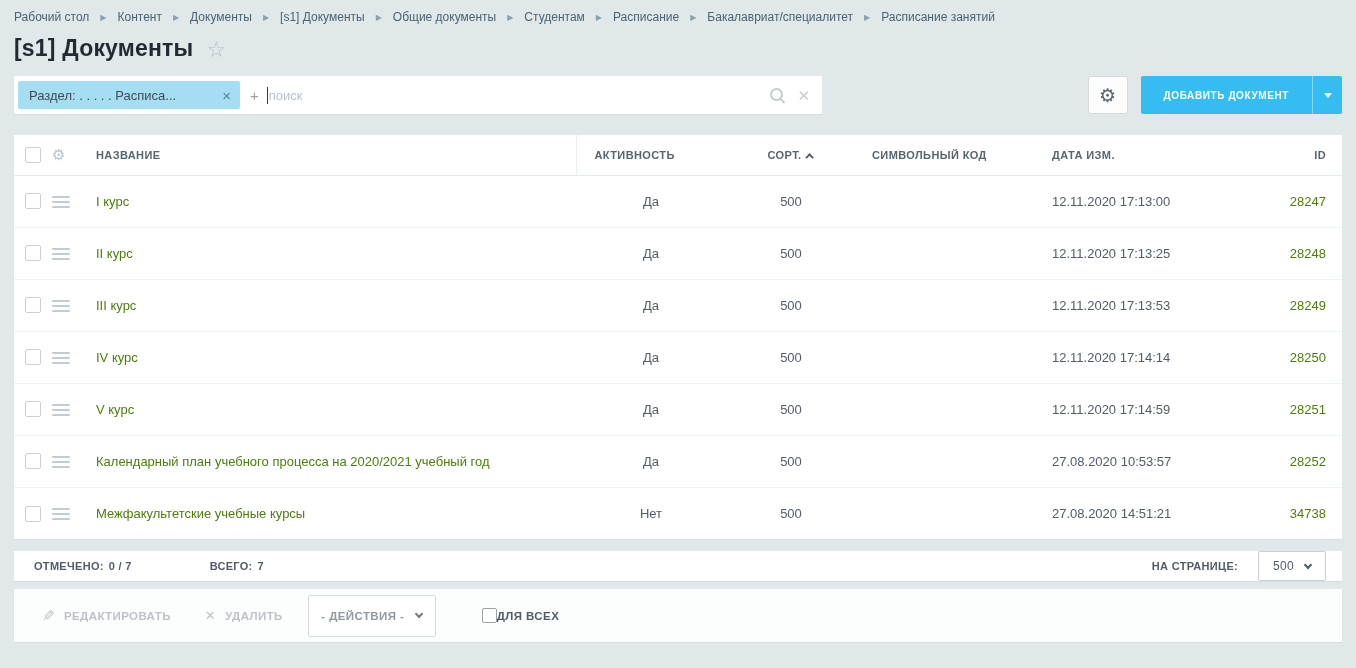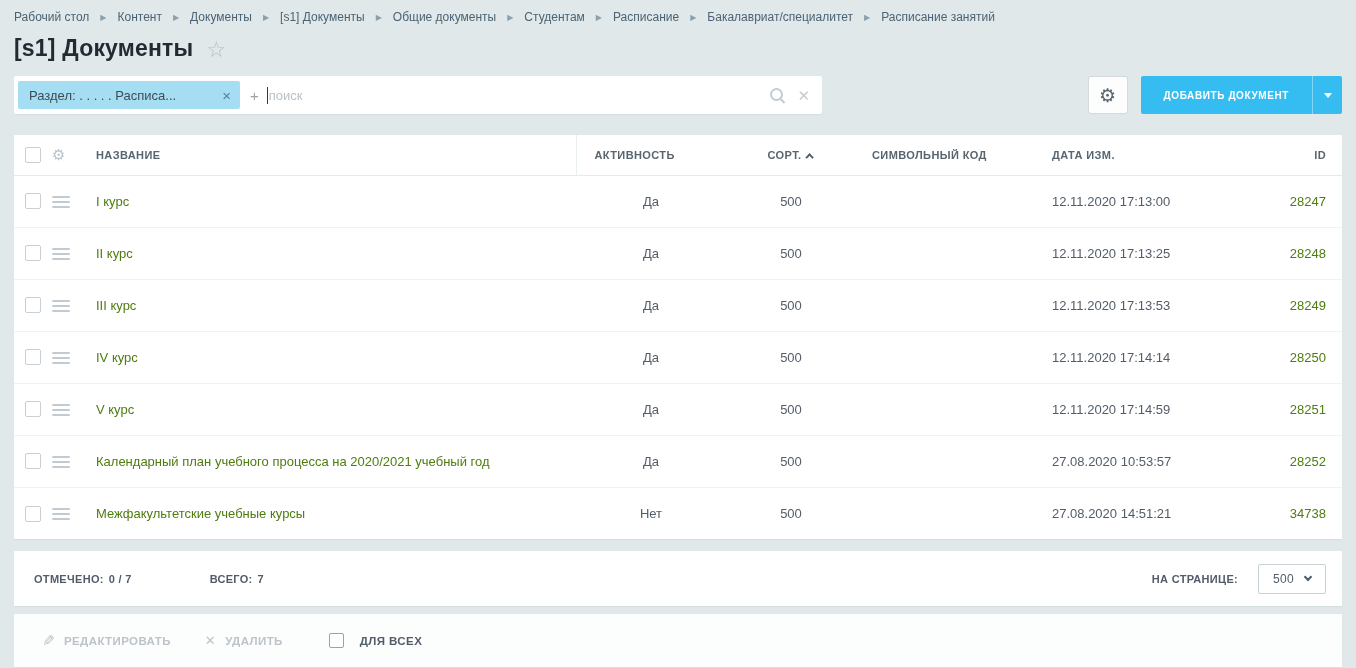--- a/index.html
+++ b/index.html
@@ -99,21 +99,21 @@
   }
   .gear-sm { color: #b9c3ca; font-size: 15px; cursor: pointer; }
   .burger { display: inline-flex; flex-direction: column; gap: 3px; cursor: pointer; vertical-align: middle; }
   .burger i { display: block; width: 18px; height: 2px; background: #c3cbd2; border-radius: 1px; }
   .chev { display: inline-block; width: 6px; height: 6px; border-left: 2px solid currentColor; border-top: 2px solid currentColor; }
   .chev-up { transform: rotate(45deg) translateY(2px); margin-left: 7px; color: #525c69; }
   .chev-down { transform: rotate(225deg); margin-top: -3px; color: #525c69; }
 
   
   .grid-footer {
-    margin-top: 12px; height: 55px; background: #fff; box-shadow: 0 1px 1px rgba(0,0,0,.04);
+    margin-top: 12px; height: 30px; background: #fff; box-shadow: 0 1px 1px rgba(0,0,0,.04);
     display: flex; align-items: center; padding: 0 16px 0 20px;
     font-size: 11px; font-weight: 700; color: #525c69; letter-spacing: .3px;
   }
   .gf-group { display: flex; gap: 5px; }
   .gf-total { margin-left: 78px; }
   .per-page { margin-left: auto; display: flex; align-items: center; gap: 20px; }
   .pp-select {
     width: 68px; height: 30px; border: 1px solid #c8d1d5; border-radius: 2px; background: #fff;
     display: flex; align-items: center; justify-content: center; gap: 11px;
     font-size: 12px; font-weight: 400; cursor: pointer;
@@ -128,21 +128,21 @@
   .ab-btn { display: flex; align-items: center; gap: 9px; color: #bcc3c9; cursor: default; }
   .ab-btn.edit .pencil { font-size: 15px; transform: scaleX(-1); display: inline-block; }
   .ab-btn.del { margin-left: 34px; }
   .ab-btn.del .xmark { font-size: 13px; font-weight: 700; }
   .actions-select {
     margin-left: 25px; width: 128px; height: 42px; border: 1px solid #d6dbde; border-radius: 2px; background: #fff;
     display: flex; align-items: center; justify-content: center; gap: 12px;
     color: #9199a0; cursor: pointer;
   }
   .actions-select .chev-down { color: #737d85; }
-  .for-all { margin-left: 46px; display: flex; align-items: center; gap: 16px; color: #525c69; }
+  .for-all { margin-left: 46px; display: flex; align-items: center; gap: 0; color: #525c69; }
   .for-all .cb { width: 15px; height: 15px; border-color: #9aa2a9; }
 </style>
 </head>
 <body>
 
 <div class="page">
 
   <nav class="breadcrumb">
   <span class="bc-item">
     <a class="bc-link">Рабочий стол</a>
@@ -375,19 +375,23 @@
 
   <div class="action-bar">
     <span class="ab-btn edit">
       <span class="pencil">✎</span>
       <span>РЕДАКТИРОВАТЬ</span>
     </span>
     <span class="ab-btn del">
       <span class="xmark">✕</span>
       <span>УДАЛИТЬ</span>
     </span>
+    <span class="actions-select">
+      <span>- ДЕЙСТВИЯ -</span>
+      <span class="chev chev-down"></span>
+    </span>
     <label class="for-all">
       <input type="checkbox" class="cb" style="">
       <span>ДЛЯ ВСЕХ</span>
     </label>
   </div>
 
 </div>
 
 </body></html>

